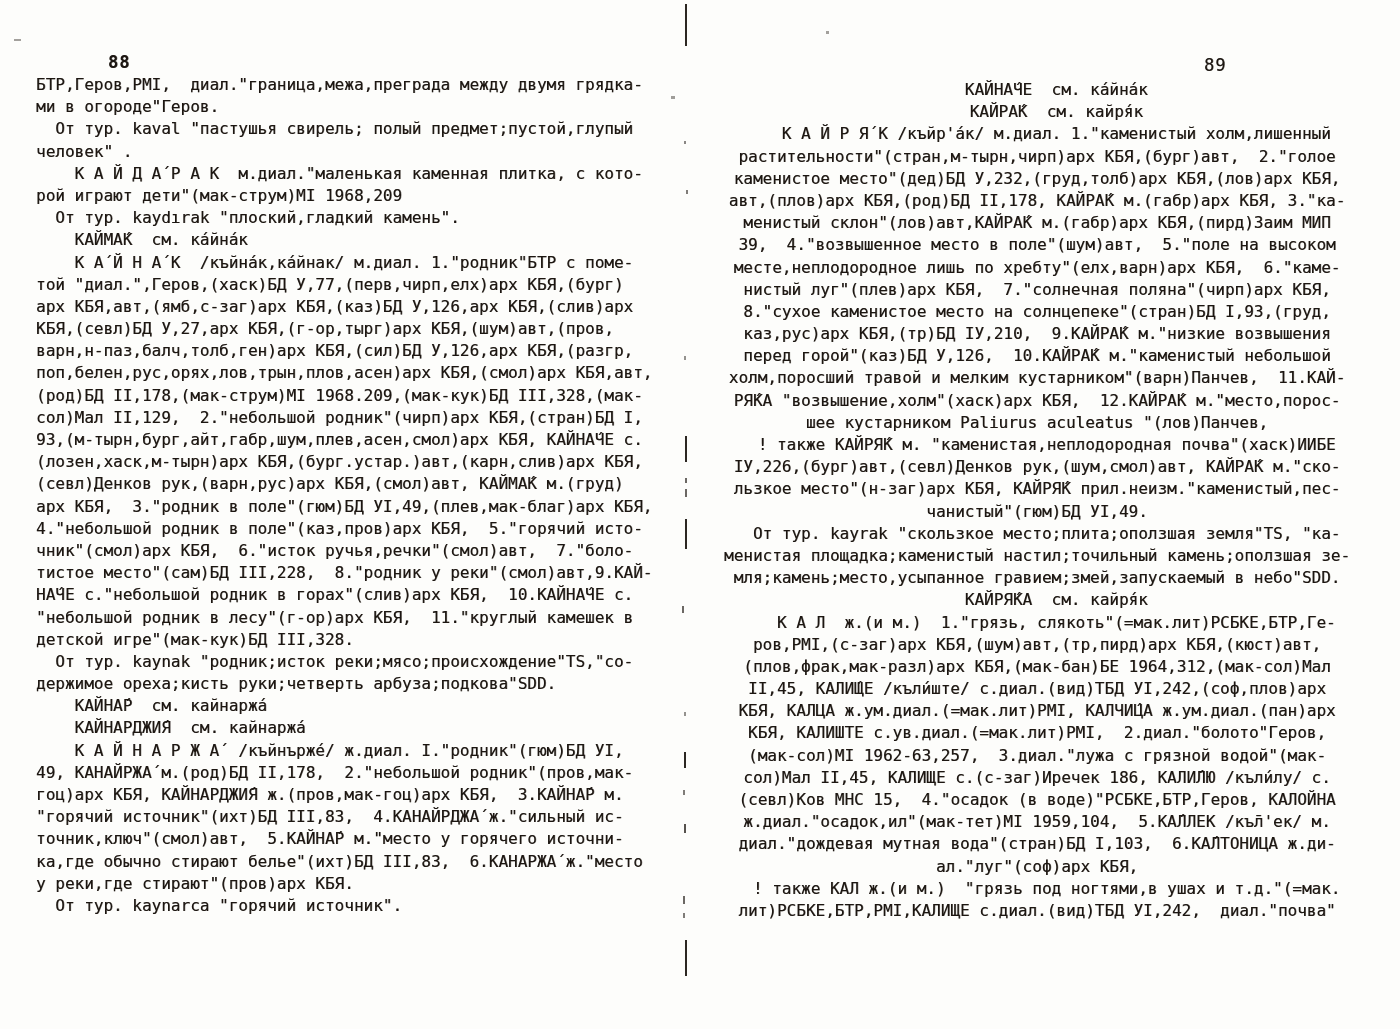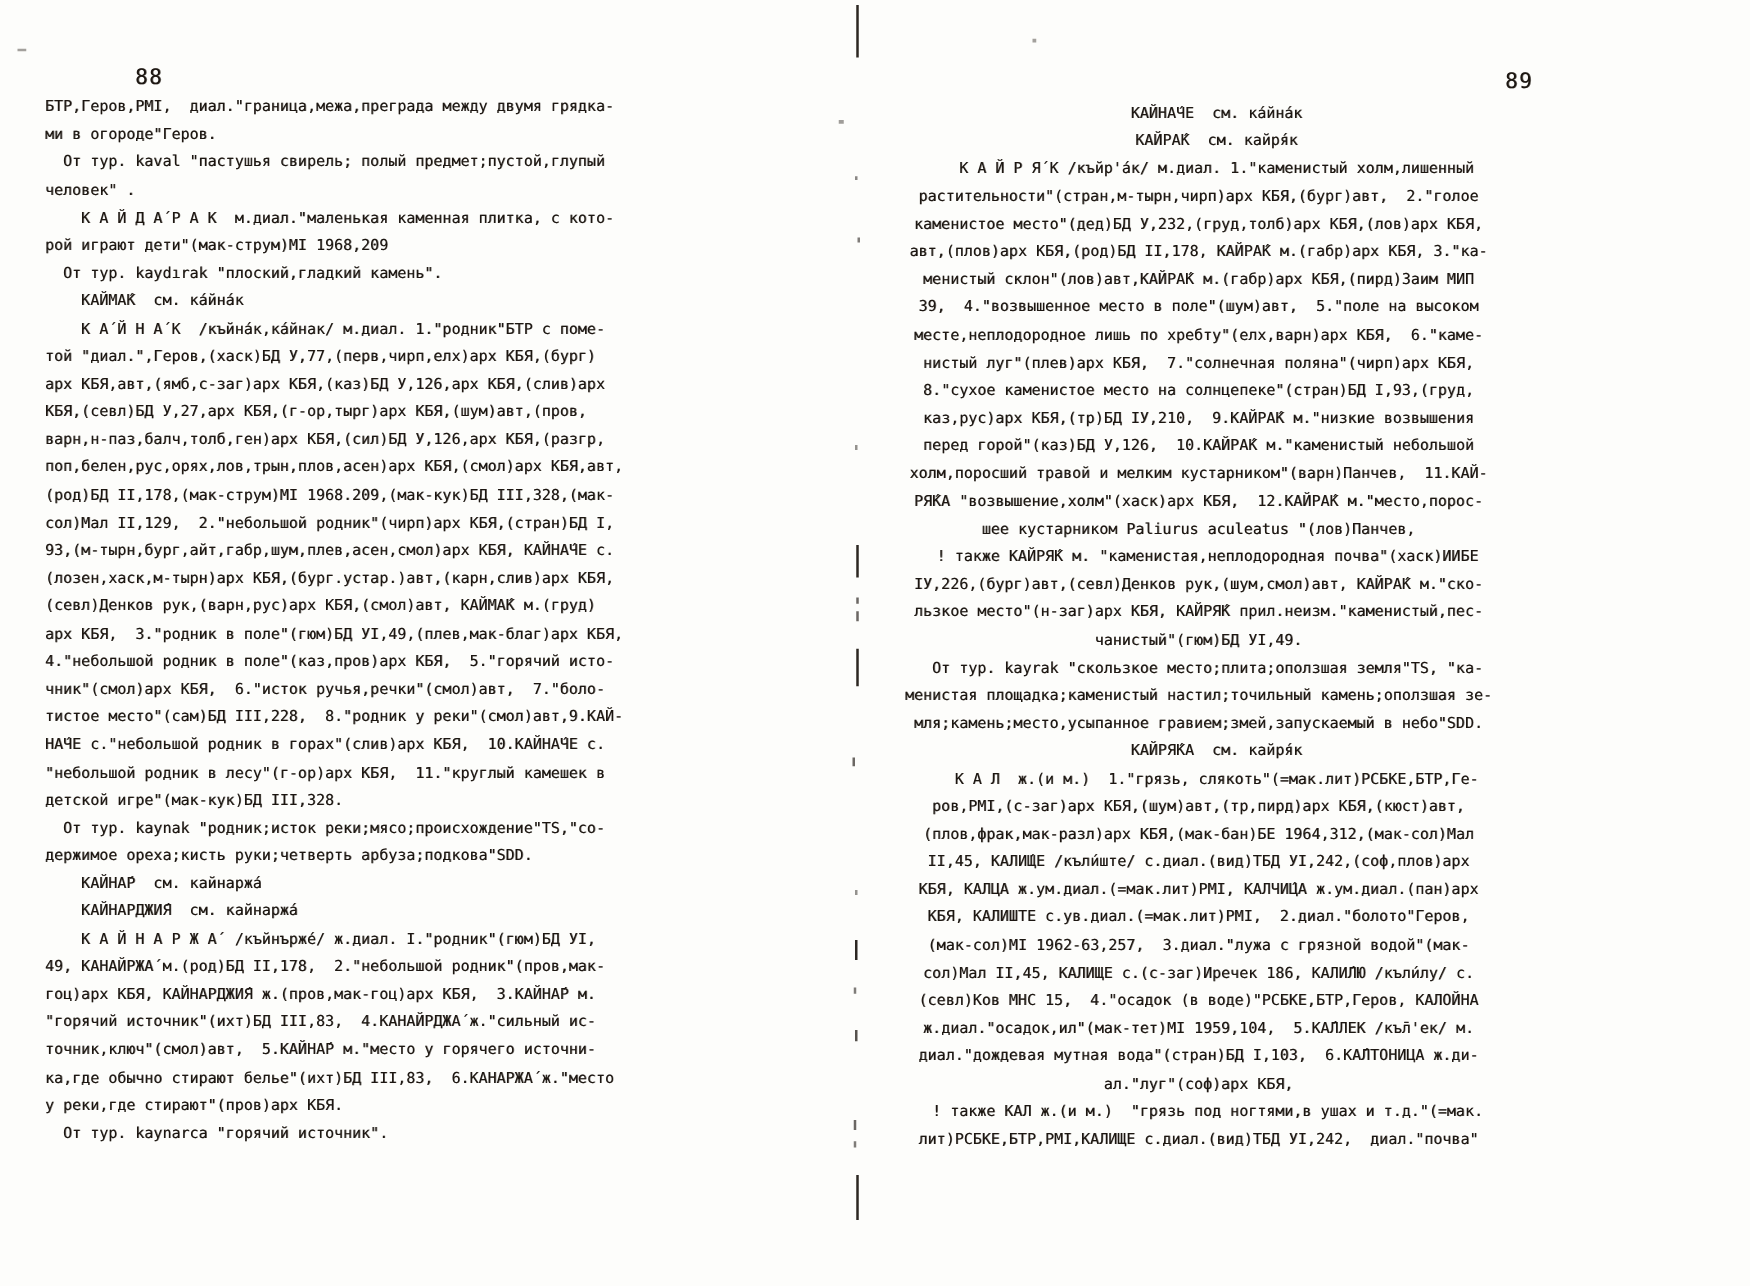--- a/index.html
+++ b/index.html
@@ -22,25 +22,25 @@
     height: 1029px;
   }
   .page.left  { left: 0;   width: 690px; }
   .page.right { left: 680px; width: 700px; }
   .page-number {
     position: absolute;
     font-size: 17px;
     letter-spacing: 1px;
     text-shadow: 0.5px 0 0 rgba(25,18,12,0.6);
   }
-  .page.left  .page-number { left: 108px; top: 52px; }
+  .page.left  .page-number { left: 108px; top: 52px; font-weight: bold; }
   .page.right .page-number { left: 524px; top: 55px; }
   .text-block {
     position: absolute;
-    font-size: 12px;
+    font-size: 16px;
     line-height: 22.2px;
     white-space: pre;
     text-shadow: 0.5px 0 0 rgba(25,18,12,0.55);
   }
   .page.left  .text-block { left: 36px; top: 74px; }
   .page.right .text-block { left: 44px; top: 79px; text-align: center; }
   .tline { height: 22.2px; }
   
   .fm {
     position: absolute;

